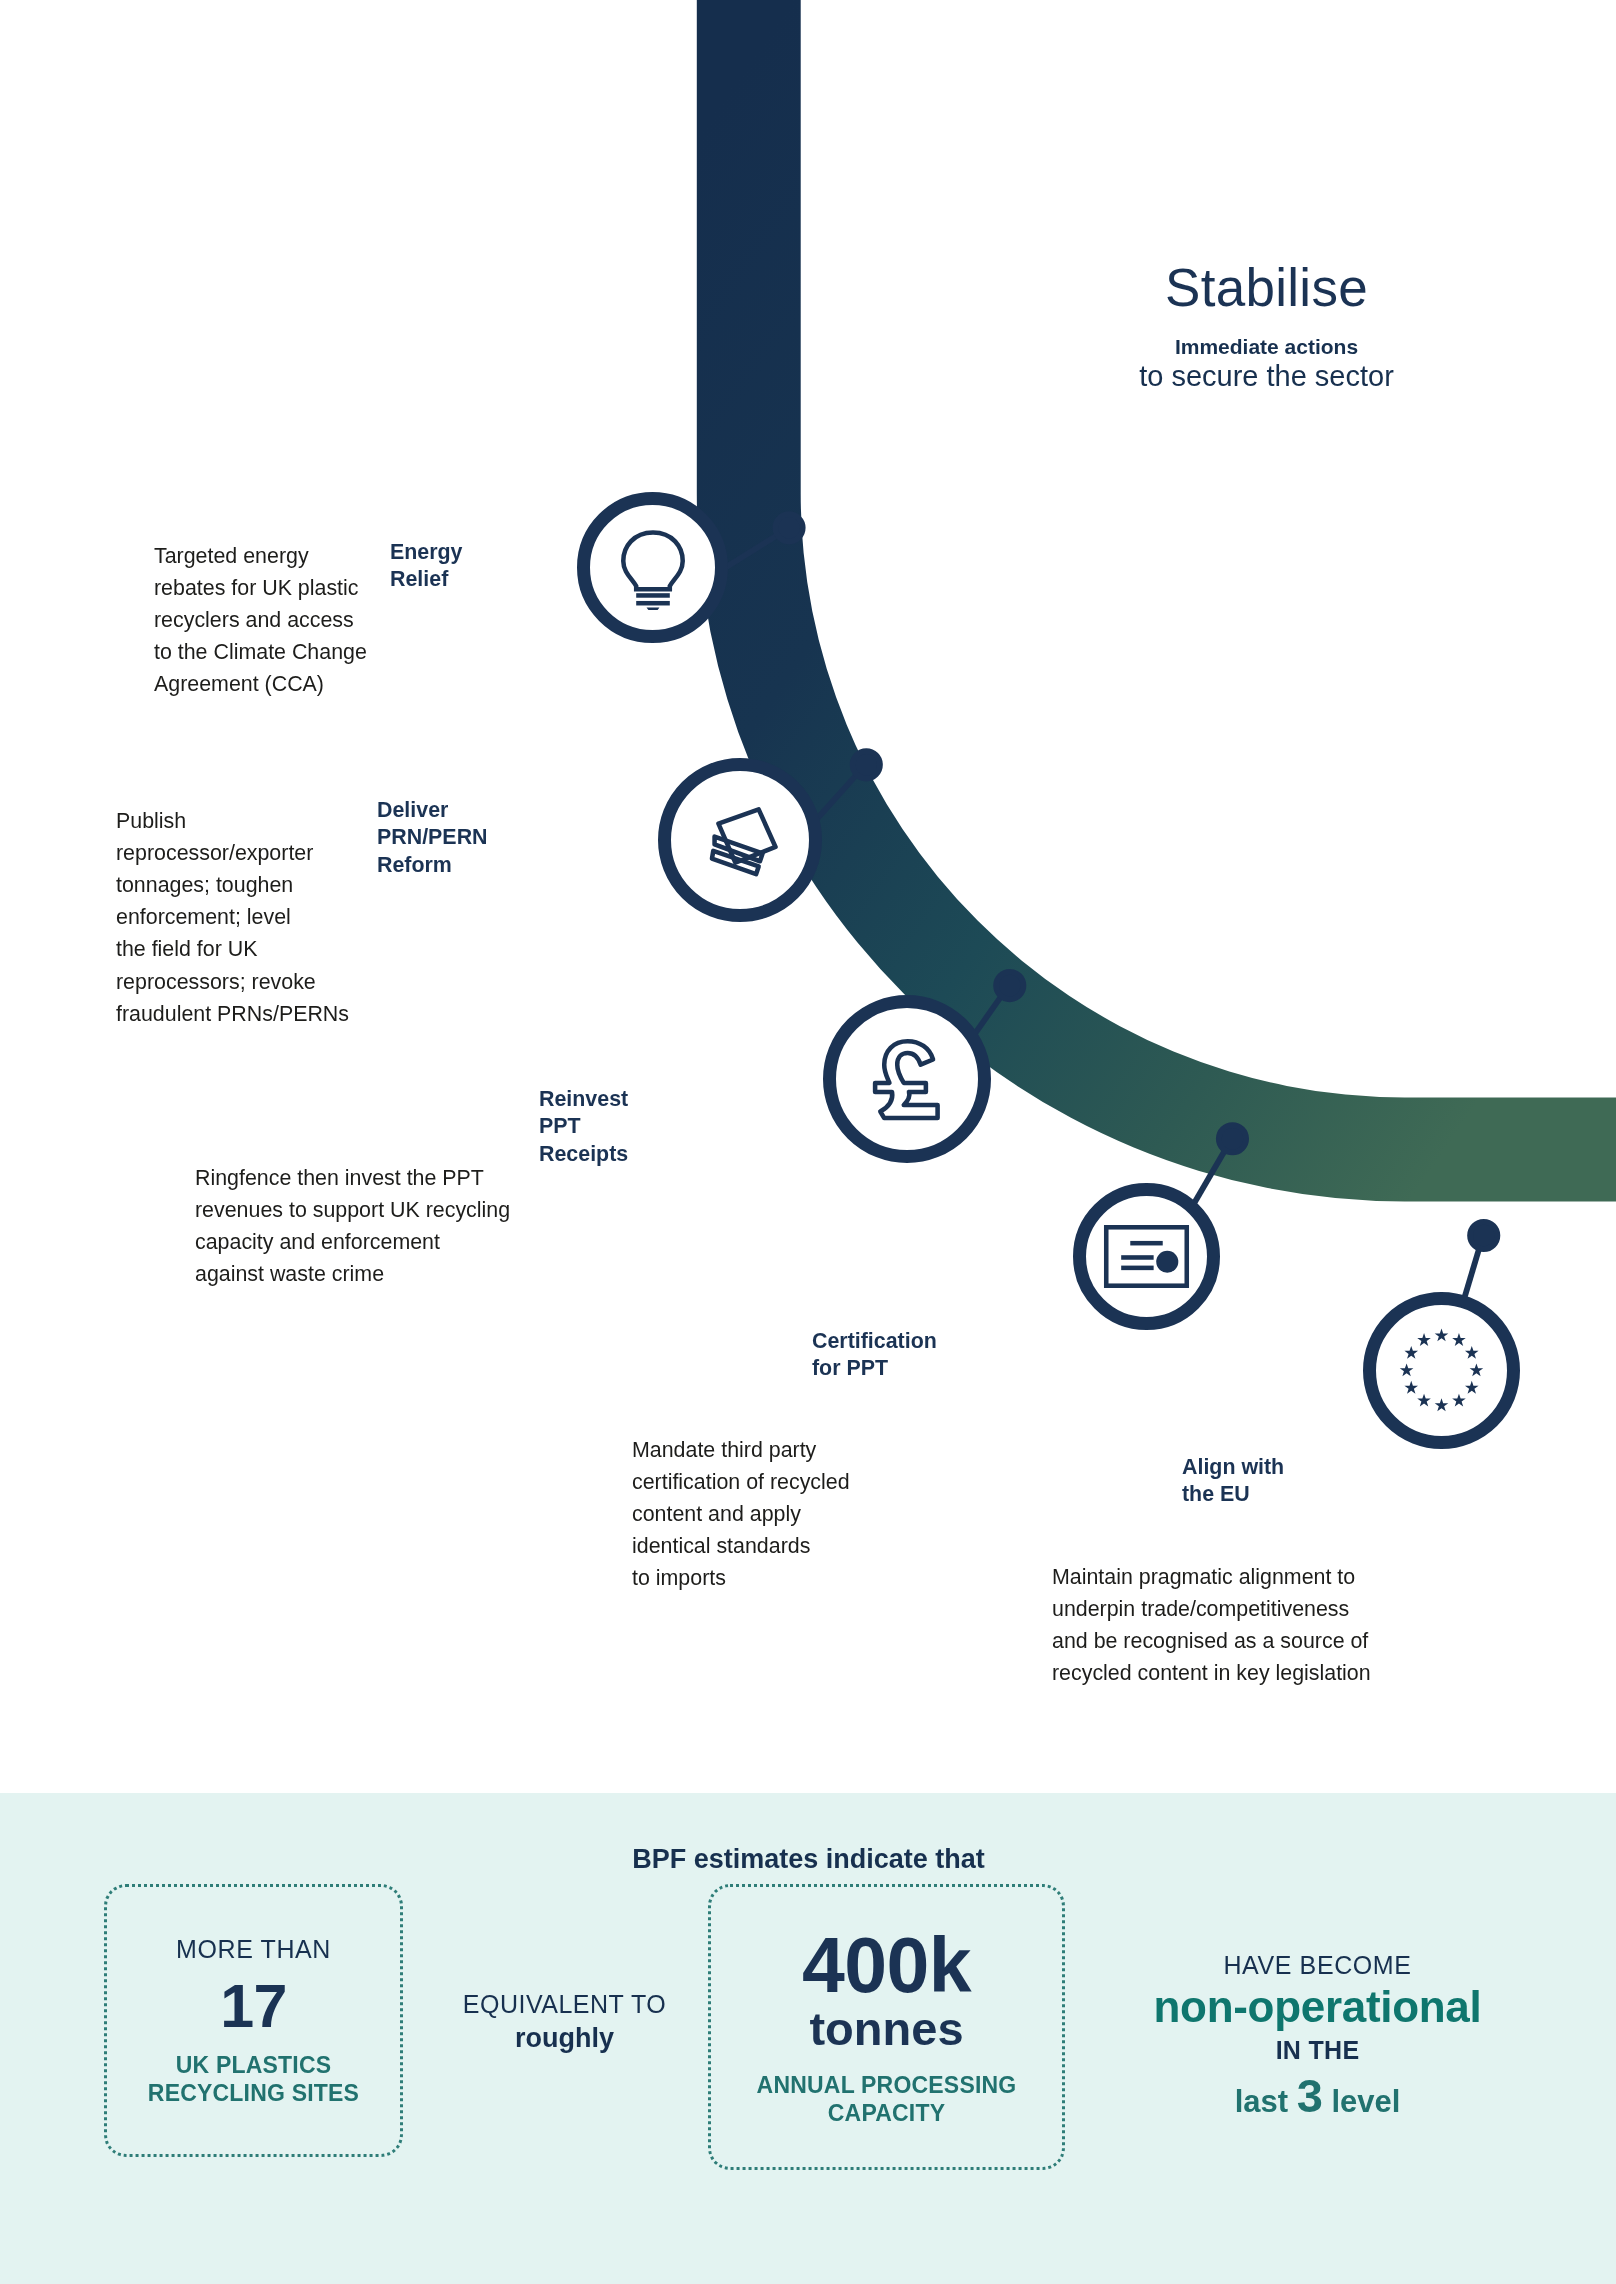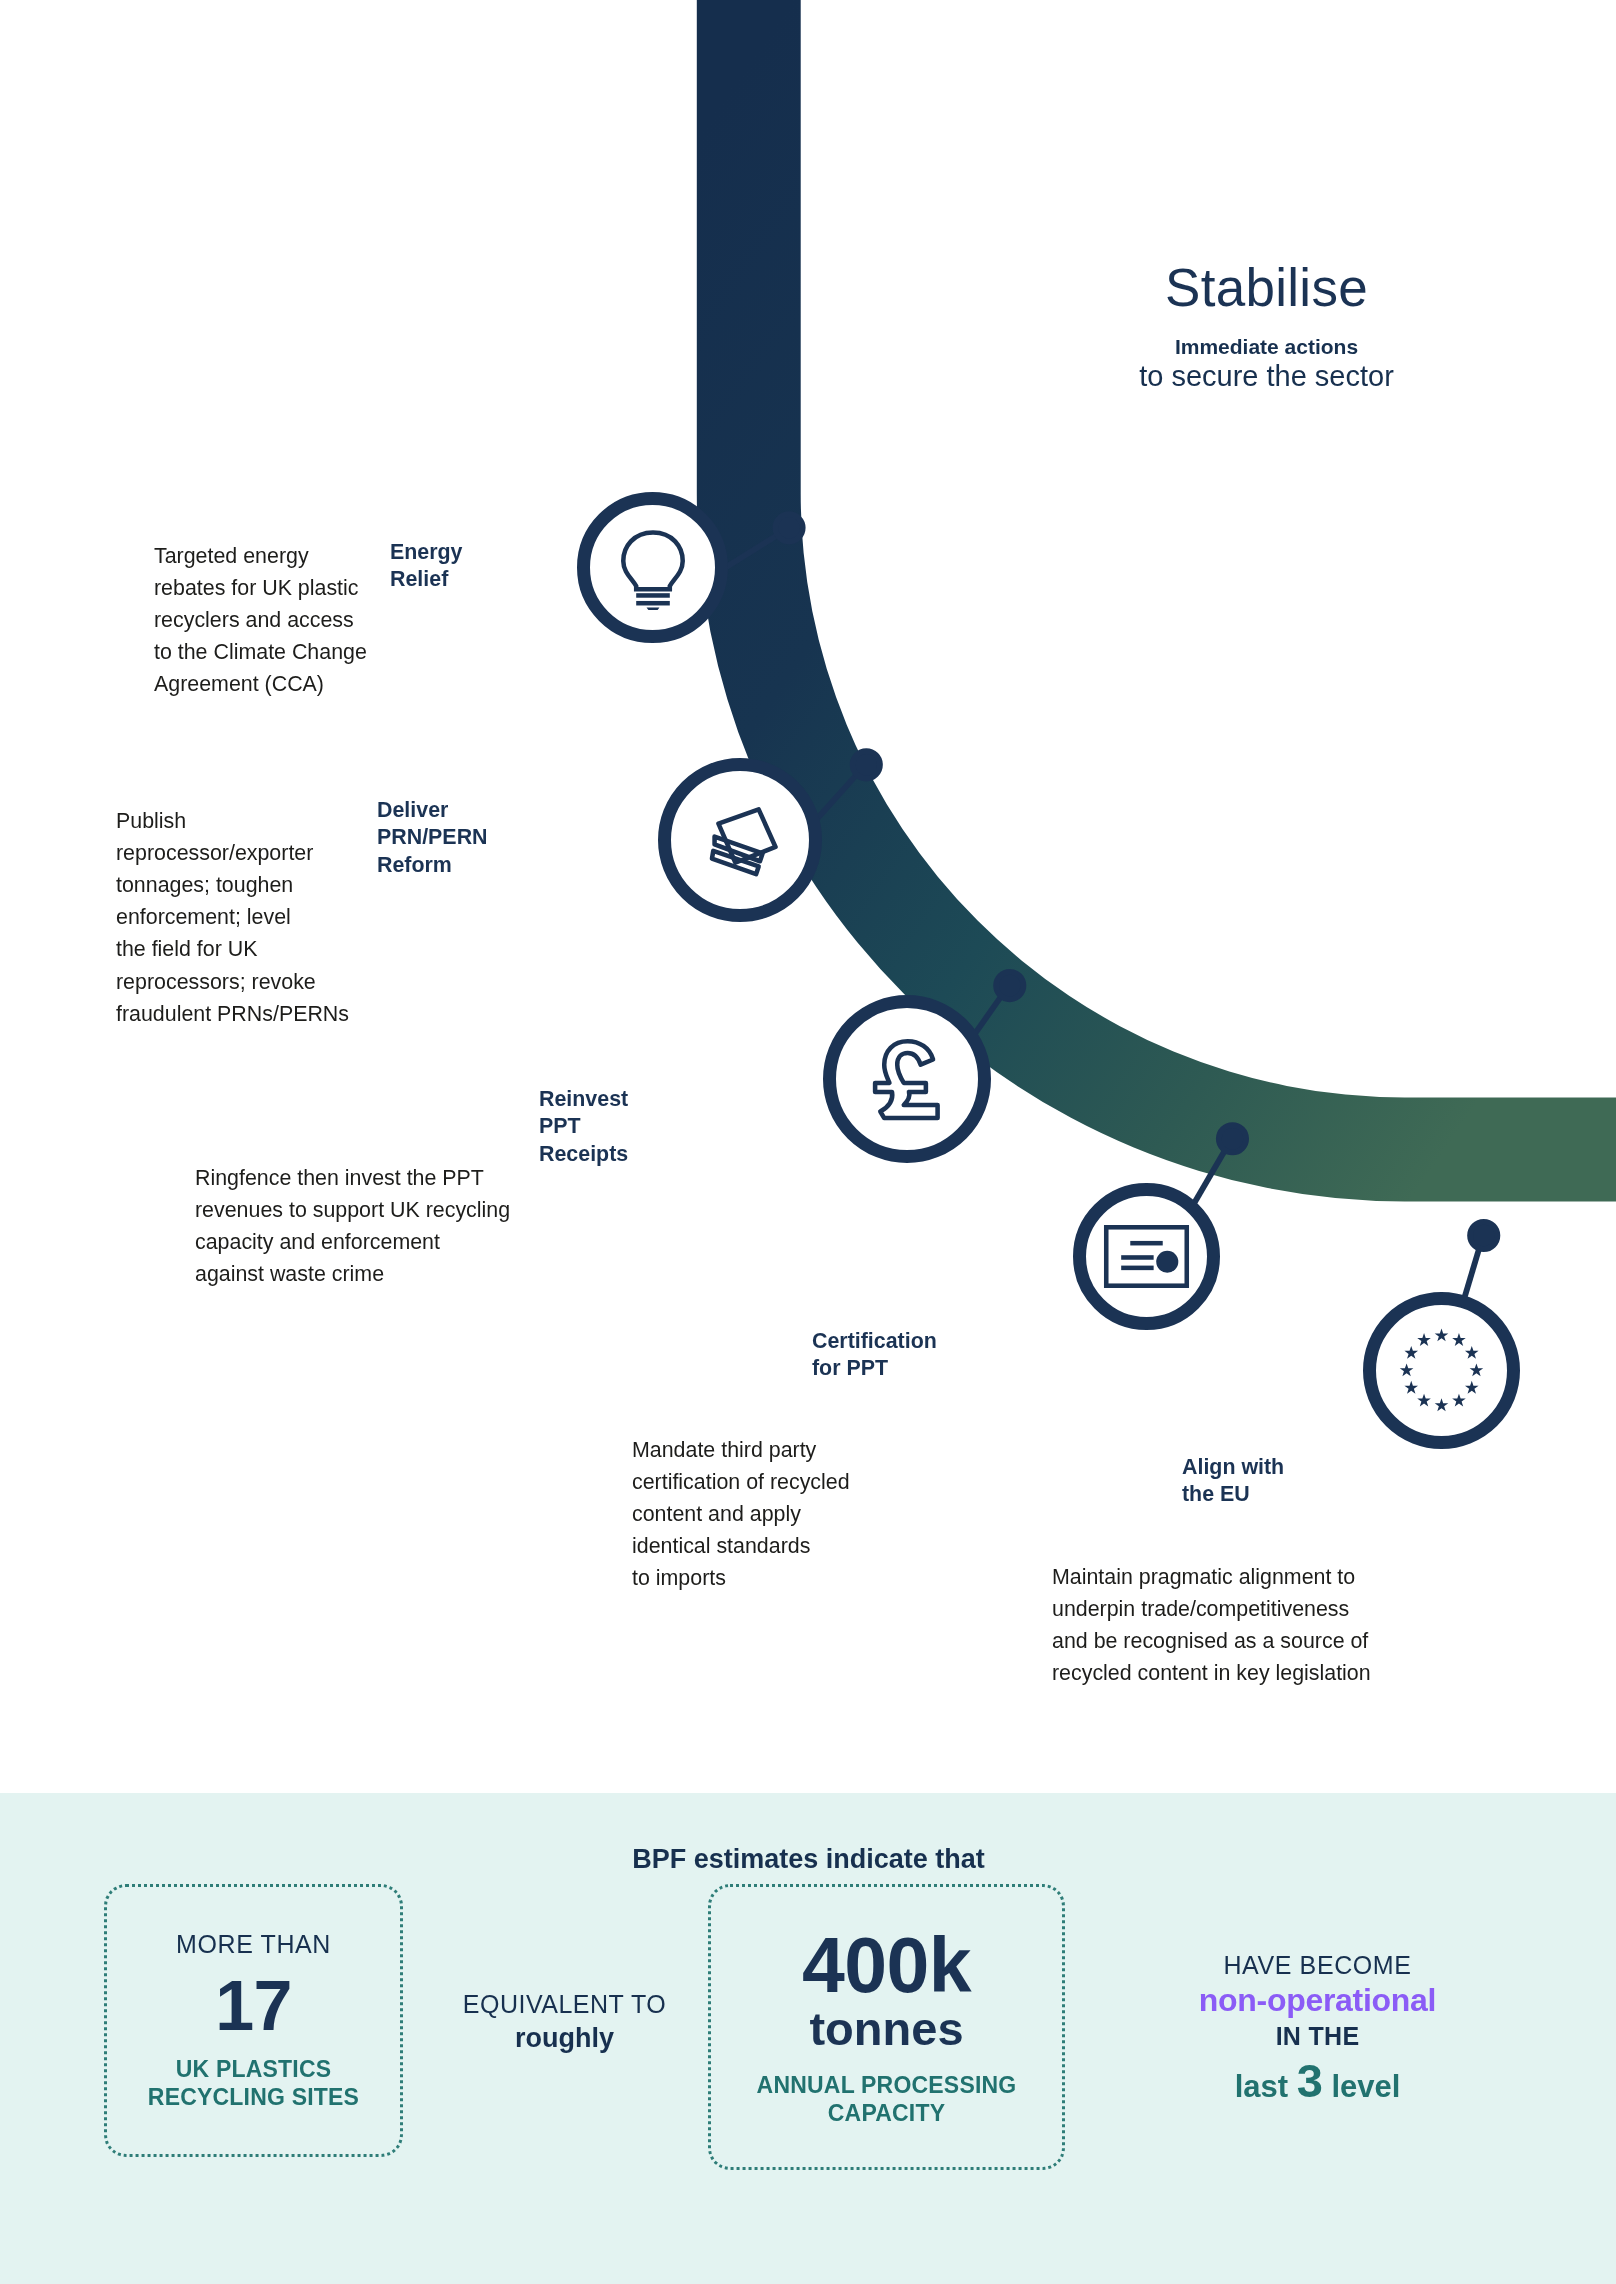--- a/index.html
+++ b/index.html
@@ -60,33 +60,33 @@
   }
   .statbox{
     position:absolute;box-sizing:border-box;
     border:3.9px dotted #2e7d78;border-radius:22px;
   }
   .stat-inner{
     position:absolute;inset:0;display:flex;flex-direction:column;
     align-items:center;justify-content:center;text-align:center;
   }
   .stat-over{font-size:25px;font-weight:400;color:#17304f;letter-spacing:0.6px;line-height:1.2;}
-  .stat-big{font-size:70px;font-weight:700;color:#1b3354;line-height:1.0;letter-spacing:-0.6px;}
+  .stat-big{font-size:61px;font-weight:700;color:#1b3354;line-height:1.0;letter-spacing:-0.6px;}
   .stat-big-sm{font-size:47px;font-weight:700;color:#1b3354;line-height:1.05;}
   .stat-under{font-size:23px;font-weight:700;color:#21726f;line-height:1.22;letter-spacing:0.2px;}
 
   .midtext{
     position:absolute;text-align:center;
   }
   .midtext .m1{font-size:25px;font-weight:400;color:#17304f;letter-spacing:0.5px;line-height:1.3;}
   .midtext .m2{font-size:27px;font-weight:700;color:#17304f;line-height:1.3;}
 
   .righttext{position:absolute;text-align:center;}
   .righttext .r1{font-size:25px;font-weight:400;color:#17304f;letter-spacing:0.6px;line-height:1.25;}
-  .righttext .r2{font-size:32px;font-weight:700;color:#8b5cf6;line-height:1.2;letter-spacing:-0.3px;}
+  .righttext .r2{font-size:44px;font-weight:700;color:#0f766e;line-height:1.2;letter-spacing:-0.3px;}
   .righttext .r3{font-size:25px;font-weight:700;color:#17304f;line-height:1.3;letter-spacing:0.3px;}
   .righttext .r4{font-size:31px;font-weight:700;color:#21726f;line-height:1.25;}
   .righttext .r4 .num{font-size:47px;}
 </style>
 </head>
 <body>
 
 <div class="stage">
 
   <svg id="arc-svg" viewBox="0 0 2490 2490">

